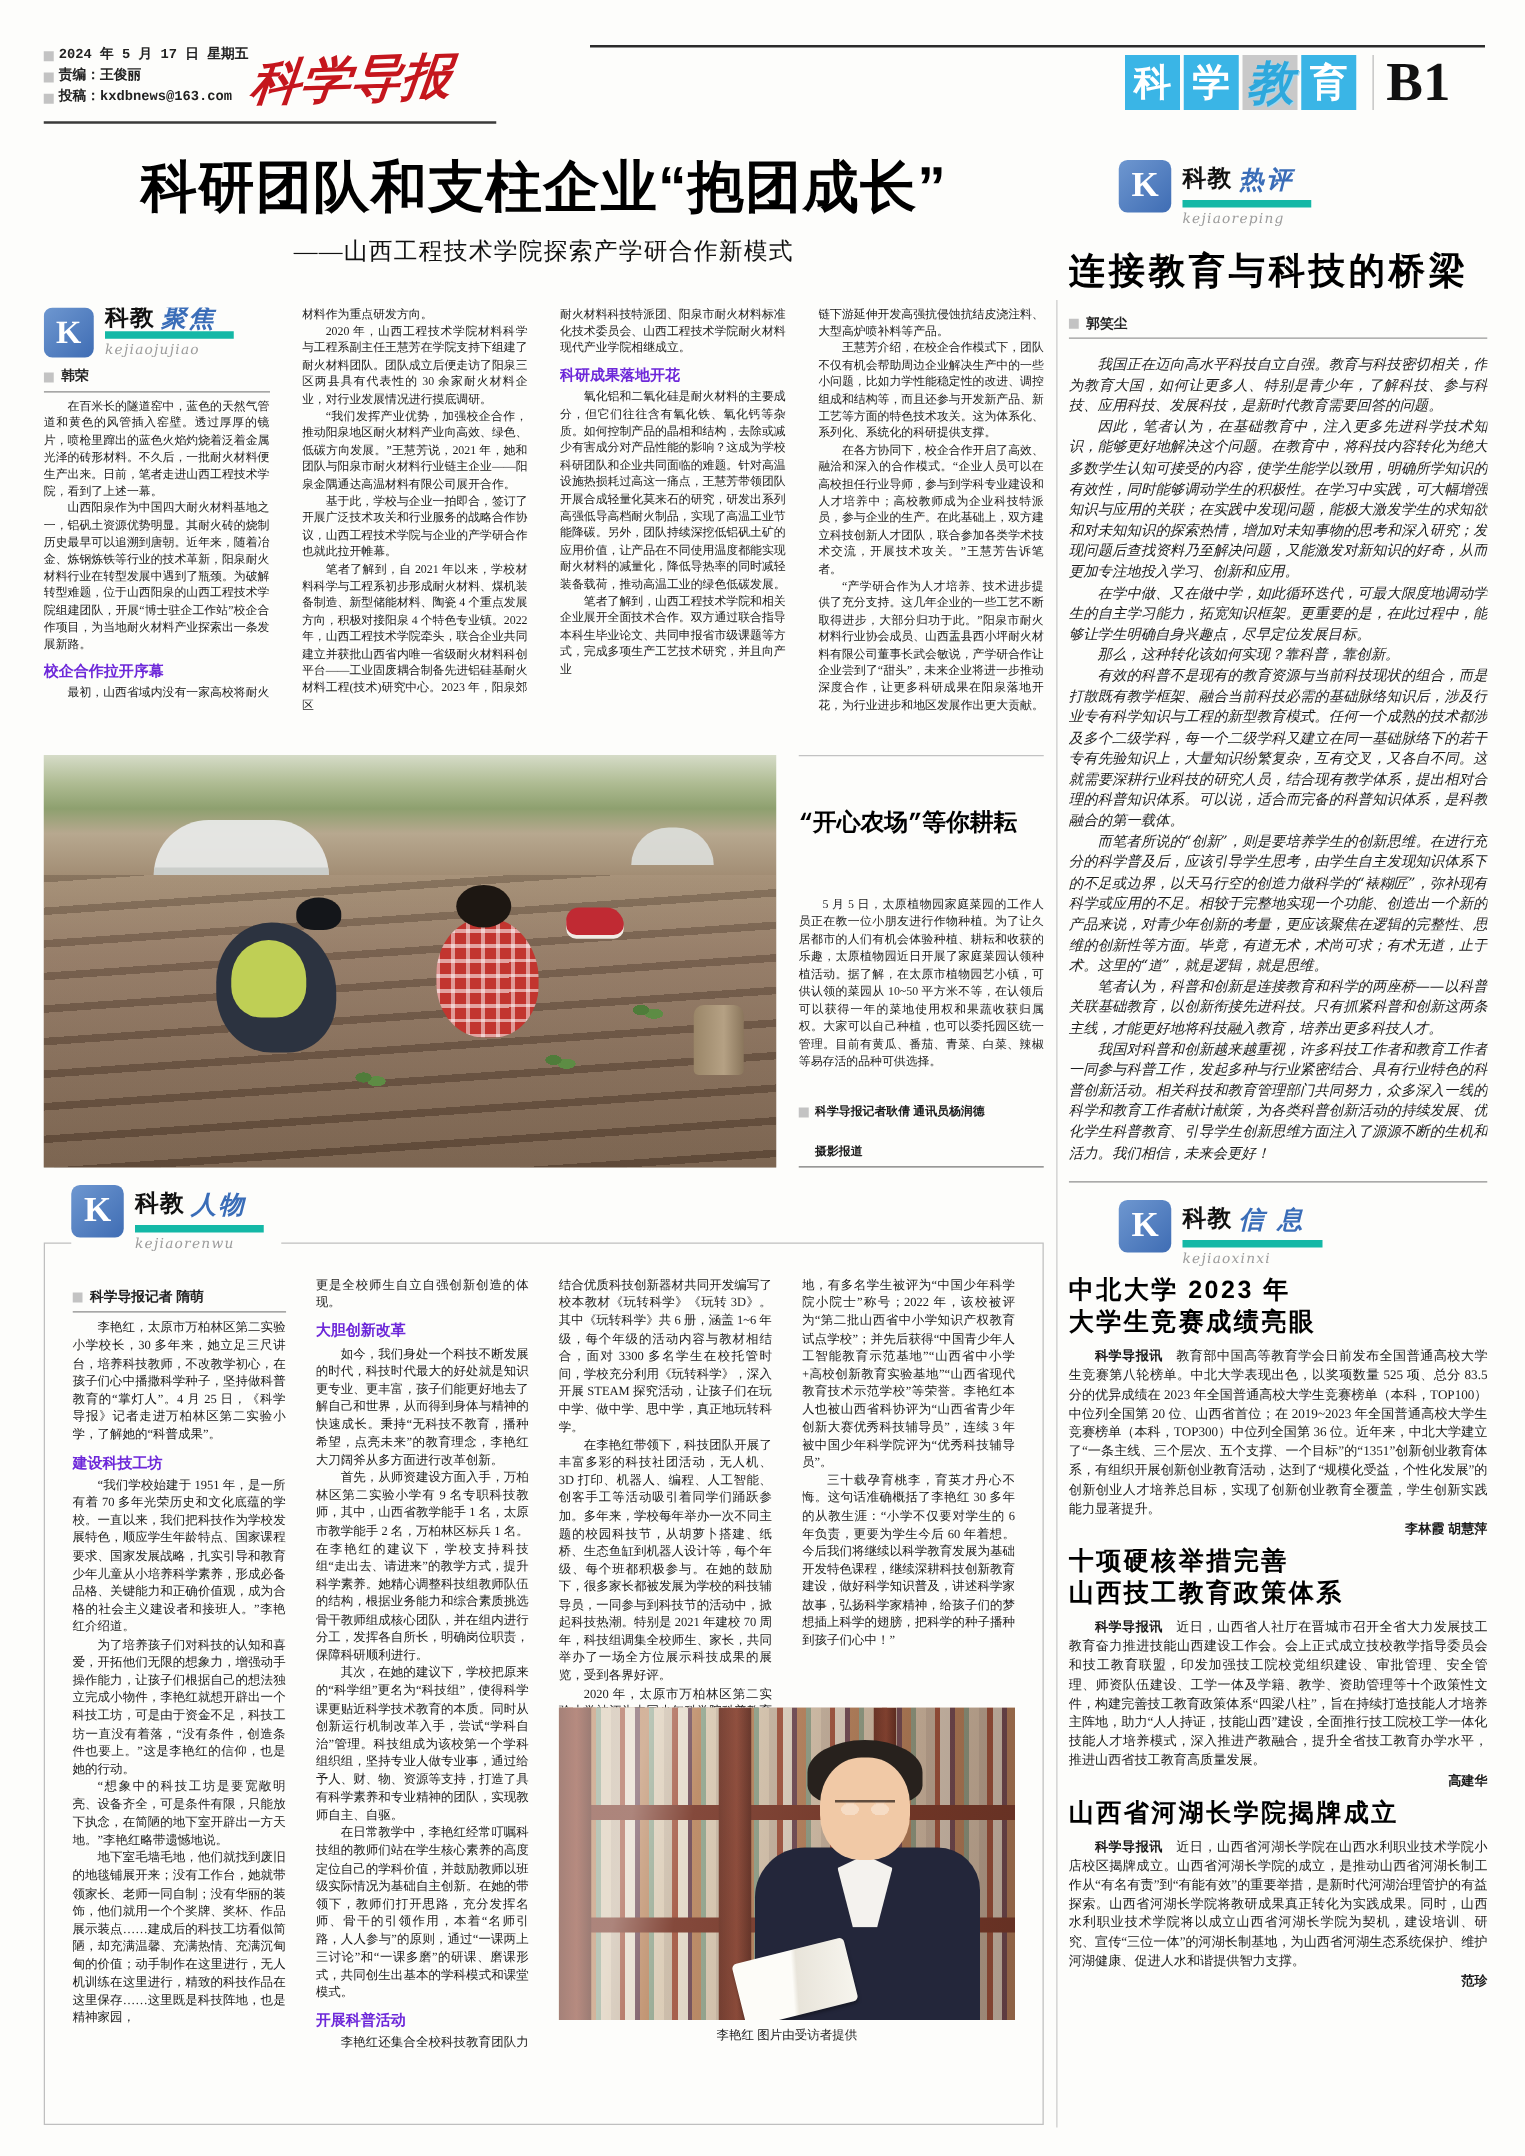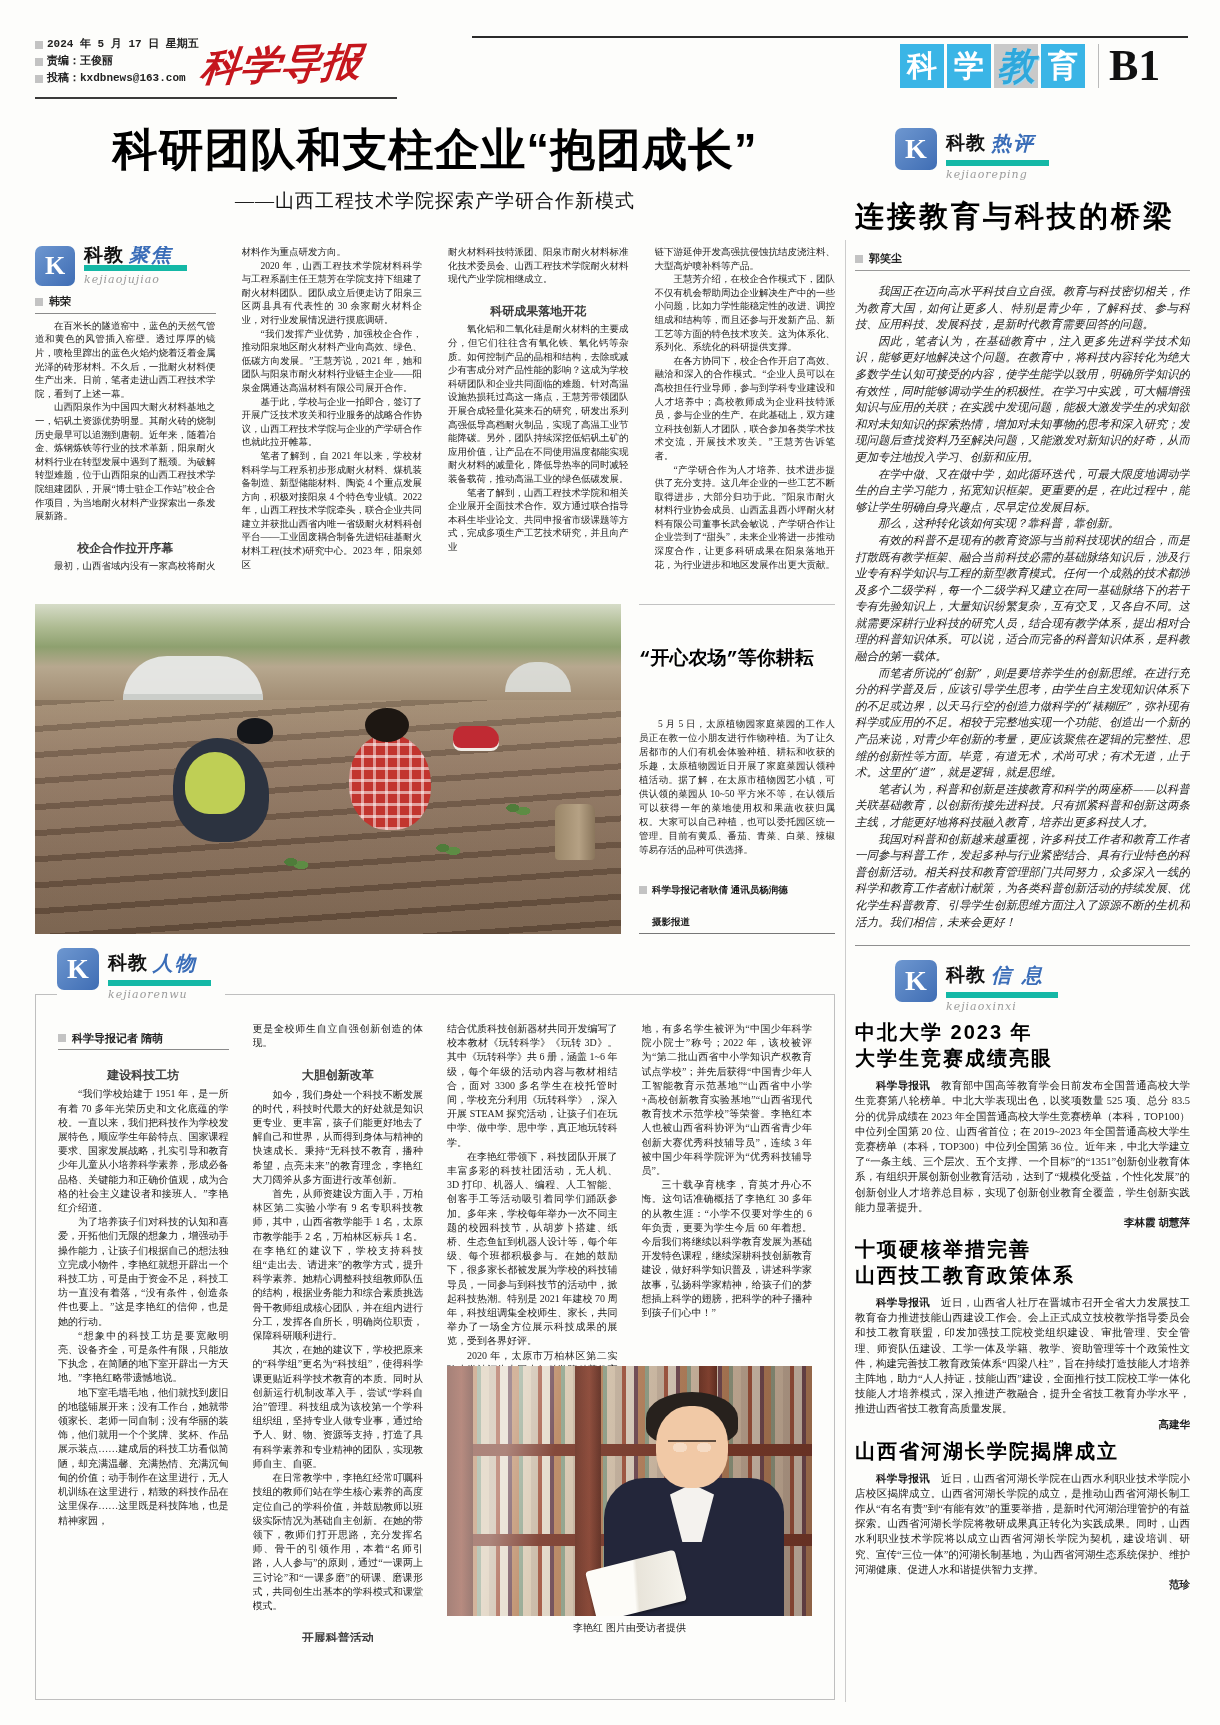--- a/index.html
+++ b/index.html
@@ -56,21 +56,21 @@
             font-family:"Liberation Sans",sans-serif; font-size:11px; font-weight:bold; color:#222;}
 
   
   .jujiao { position:absolute; left:35px; top:246px; width:800px; height:352px;
             display:flex; gap:26px; }
   .jujiao .col { flex:1; overflow:hidden; font-size:9.5px; line-height:13.6px; }
   .jujiao .badge .k { width:40px; height:40px; font-size:26px;}
   p.b { text-indent:2em; text-align:justify; }
   p.cont { text-indent:0; text-align:justify;}
   h3.subhd { font-family:"Liberation Sans",sans-serif; font-size:12px; font-weight:bold;
-             margin:18px 0 5px; color:#404040;text-align:center;}
+             margin:7px 0 5px; color:#6d28d9;}
 
   
   .farm { position:absolute; left:35px; top:604px; width:800px; height:330px; display:flex; gap:18px;}
   .farm-cap { flex:1; display:flex; flex-direction:column; border-top:1px solid #c2c2c2; padding-top:8px;}
   .farm-cap .t { font-family:Liberation Mono, monospace; font-size:19px; font-weight:900;
                  color:#000; margin-top:32px; letter-spacing:0; white-space:nowrap;}
   .farm-cap .cap { font-size:9.5px; line-height:14px; text-indent:2em; text-align:justify; margin-top:46px;}
   .farm-cap .credit { margin-top:auto; font-family:"Liberation Sans",sans-serif;
                       font-size:9.5px; font-weight:bold; border-bottom:1px solid #777; padding-bottom:4px;}
   .farm-cap .credit .row { display:flex; gap:5px; align-items:center; line-height:15px;margin-top:17px;}
@@ -308,20 +308,21 @@
         <div class="pinyin">kejiaorenwu</div>
       </div>
     </div>
     <div class="renwu-inner">
       <div class="renwu-grid">
         <div class="col rc1">
           <div class="byline">
               <span class="bullet"></span>
               <span>科学导报记者 隋萌</span>
             </div>
+          <p class="b">李艳红，太原市万柏林区第二实验小学校长，30 多年来，她立足三尺讲台，培养科技教师，不改教学初心，在孩子们心中播撒科学种子，坚持做科普教育的“掌灯人”。4 月 25 日，《科学导报》记者走进万柏林区第二实验小学，了解她的“科普成果”。</p>
           <h3 class="subhd">建设科技工坊</h3>
           <p class="b">“我们学校始建于 1951 年，是一所有着 70 多年光荣历史和文化底蕴的学校。一直以来，我们把科技作为学校发展特色，顺应学生年龄特点、国家课程要求、国家发展战略，扎实引导和教育少年儿童从小培养科学素养，形成必备品格、关键能力和正确价值观，成为合格的社会主义建设者和接班人。”李艳红介绍道。</p>
           <p class="b">为了培养孩子们对科技的认知和喜爱，开拓他们无限的想象力，增强动手操作能力，让孩子们根据自己的想法独立完成小物件，李艳红就想开辟出一个科技工坊，可是由于资金不足，科技工坊一直没有着落，“没有条件，创造条件也要上。”这是李艳红的信仰，也是她的行动。</p>
           <p class="b">“想象中的科技工坊是要宽敞明亮、设备齐全，可是条件有限，只能放下执念，在简陋的地下室开辟出一方天地。”李艳红略带遗憾地说。</p>
           <p class="b">地下室毛墙毛地，他们就找到废旧的地毯铺展开来；没有工作台，她就带领家长、老师一同自制；没有华丽的装饰，他们就用一个个奖牌、奖杯、作品展示装点……建成后的科技工坊看似简陋，却充满温馨、充满热情、充满沉甸甸的价值；动手制作在这里进行，无人机训练在这里进行，精致的科技作品在这里保存……这里既是科技阵地，也是精神家园，</p>
         </div>
         <div class="col rc2">
           <p class="cont">更是全校师生自立自强创新创造的体现。</p>
           <h3 class="subhd">大胆创新改革</h3>
           <p class="b">如今，我们身处一个科技不断发展的时代，科技时代最大的好处就是知识更专业、更丰富，孩子们能更好地去了解自己和世界，从而得到身体与精神的快速成长。秉持“无科技不教育，播种希望，点亮未来”的教育理念，李艳红大刀阔斧从多方面进行改革创新。</p>

